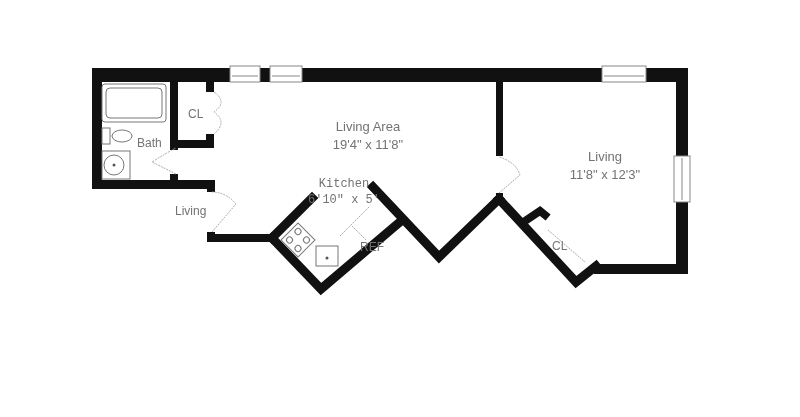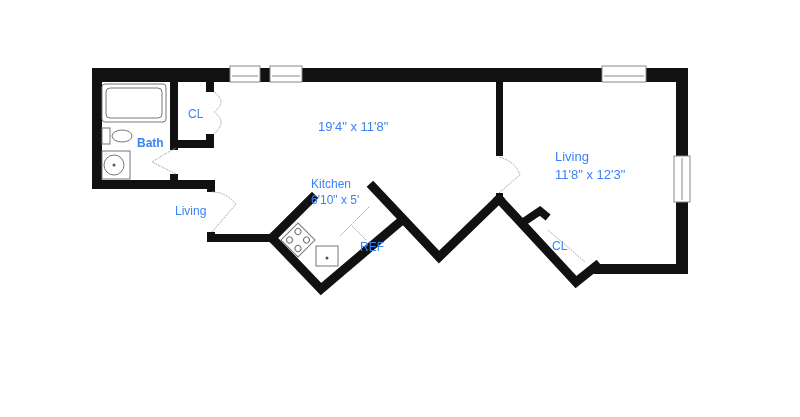--- a/index.html
+++ b/index.html
@@ -3,21 +3,21 @@
   <meta charset="utf-8">
   <style>
     html, body { margin: 0; padding: 0; background: #ffffff; }
     body { width: 800px; height: 417px; position: relative; overflow: hidden; font-family: "Liberation Sans", sans-serif; }
     svg { position: absolute; left: 0; top: 0; }
     .wall { fill: #111111; }
     .wall-line { stroke: #111111; stroke-linecap: square; fill: none; }
     .fixture { fill: none; stroke: #777777; stroke-width: 1; }
     .door { fill: none; stroke: #aaaaaa; stroke-width: 1; stroke-dasharray: 2 1; }
     .window { fill: #ffffff; stroke: #888888; stroke-width: 1; }
-    .label { position: absolute; color: #3b82f6; font-size: 12px; text-align: left; white-space: nowrap; line-height: 16px; }
+    .label { position: absolute; color: #737373; font-size: 12px; text-align: center; white-space: nowrap; line-height: 16px; }
     .label.big { font-size: 13px; line-height: 18px; }
   </style>
 </head>
 <body>
 
 <svg width="800" height="417" viewBox="0 0 800 417">
 
   <rect class="wall" x="92" y="68" width="596" height="14"></rect>
 
   <rect class="wall" x="92" y="68" width="10" height="120"></rect>
@@ -77,27 +77,28 @@
     <circle class="fixture" cx="304" cy="234" r="3"></circle>
     <circle class="fixture" cx="292" cy="246" r="3"></circle>
     <circle class="fixture" cx="304" cy="246" r="3"></circle>
   </g>
   <rect class="fixture" x="316" y="246" width="22" height="20"></rect>
   <circle cx="327" cy="258" r="1.5" fill="#555"></circle>
   <path class="door" d="M340 236 L370 206 M352 226 L366 240"></path>
 </svg>
 
 <div class="label big" style="left:318px; top:118px; width:100px;">
+  <div>Living Area</div>
   <div>19'4" x 11'8"</div>
 </div>
 <div class="label big" style="left:555px; top:148px; width:100px;">
   <div>Living</div>
   <div>11'8" x 12'3"</div>
 </div>
-<div class="label" style="left:311px; top:176px; width:80px;">
+<div class="label" style="left:304px; top:176px; width:80px;font-family:Liberation Mono, monospace;">
   <div>Kitchen</div>
   <div>6'10" x 5'</div>
 </div>
-<div class="label" style="left:137px; top:135px;font-weight:bold;">Bath</div>
+<div class="label" style="left:137px; top:135px;">Bath</div>
 <div class="label" style="left:188px; top:106px;">CL</div>
 <div class="label" style="left:552px; top:238px;">CL</div>
 <div class="label" style="left:175px; top:203px;">Living</div>
 <div class="label" style="left:360px; top:211px;margin-top:28px;">REF</div>
 
 </body></html>

